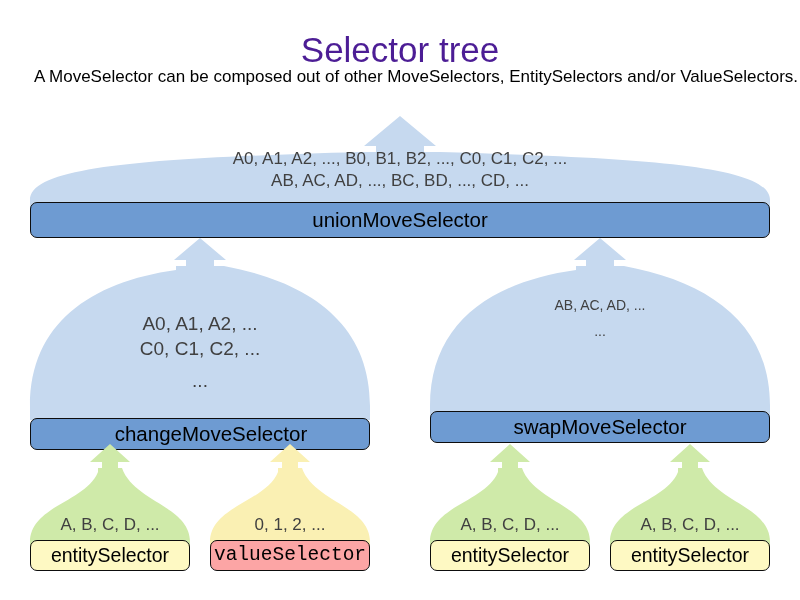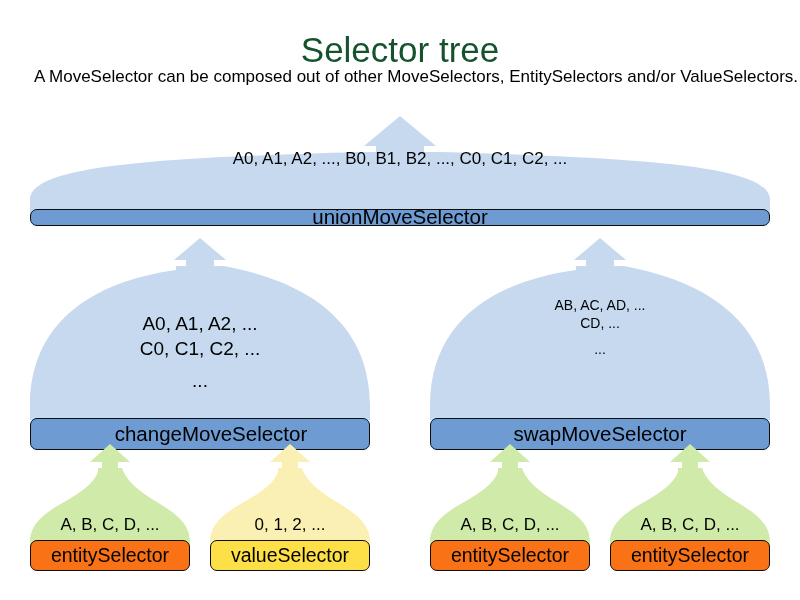--- a/index.html
+++ b/index.html
@@ -5,45 +5,45 @@
   html,body{margin:0;padding:0;}
   body{
     width:800px;height:600px;background:#ffffff;
     font-family:"Liberation Sans", sans-serif;
     overflow:hidden;
   }
   #diagram{position:relative;width:800px;height:600px;}
 
   .title{
     position:absolute;left:0;top:30px;width:800px;text-align:center;
-    font-size:35px;font-weight:400;color:#14532d;letter-spacing:0px;
+    font-size:35px;font-weight:400;color:#4c1d95;letter-spacing:0px;
   }
   .subtitle{
     position:absolute;left:16px;top:67px;width:800px;text-align:center;
     font-size:17px;font-weight:400;color:#000;
   }
 
   .node{position:absolute;}
   .node svg{position:absolute;left:0;top:0;overflow:visible;}
 
   .node-text{
     position:absolute;left:0;width:100%;
-    text-align:center;color:#000000;pointer-events:none;
+    text-align:center;color:#404040;pointer-events:none;
   }
   .node-text .tline{display:block;line-height:1.30;}
 
   .bar{
     position:absolute;box-sizing:border-box;
     border:1.6px solid #0d0d0d;border-radius:7px;
     display:flex;align-items:center;justify-content:center;
     color:#000;
   }
   .bar-blue{background:#6e9bd2;}
-  .bar-green{background:#f97316;}
-  .bar-yellow{background:#fde047;}
+  .bar-green{background:#fef9c3;}
+  .bar-yellow{background:#fca5a5;font-family:Liberation Mono, monospace;}
   .bar-label{font-size:20.5px;line-height:1;white-space:nowrap;}
   .bar-label.small{font-size:19.5px;}
 </style>
 </head>
 <body>
 
 <div id="diagram">
 
   <div class="title">Selector tree</div>
   <div class="subtitle">A MoveSelector can be composed out of other MoveSelectors, EntitySelectors and/or ValueSelectors.</div>
@@ -60,22 +60,23 @@
                L 370 20
                L 406 50
                L 394 50
                L 394 56
                L 410 56
                C 620 62, 740 70, 740 104
                L 740 120 Z" fill="#c6d9ef"></path>
     </svg>
     <div class="node-text" style="top:52px;font-size:17px;">
       <span class="tline">A0, A1, A2, ..., B0, B1, B2, ..., C0, C1, C2, ...</span>
-    </div>
-    <div class="bar bar-blue" style="left:0px;top:113px;width:740px;height:17px;">
+      <span class="tline">AB, AC, AD, ..., BC, BD, ..., CD, ...</span>
+    </div>
+    <div class="bar bar-blue" style="left:0px;top:106px;width:740px;height:36px;">
       <span class="bar-label">unionMoveSelector</span>
     </div>
   </div>
 
   <div class="node" style="left:30px;top:240px;width:340px;height:210px;">
     <svg width="340" height="210" viewBox="0 0 340 210">
       <path d="M 0 180
                L 0 166
                C 0 84, 60 42, 146 30
                L 146 26
@@ -112,24 +113,23 @@
                L 170 -2
                L 196 20
                L 184 20
                L 184 26
                L 194 26
                C 280 42, 340 84, 340 166
                L 340 180 Z" fill="#c6d9ef"></path>
     </svg>
     <div class="node-text" style="top:56px;font-size:14px;">
       <span class="tline">AB, AC, AD, ...</span>
-      <span class="tline">CD, ...</span>
       <span class="tline" style="margin-top:8px;">...</span>
     </div>
-    <div class="bar bar-blue" style="left:0px;top:178px;width:340px;height:32px;">
+    <div class="bar bar-blue" style="left:0px;top:171px;width:340px;height:32px;">
       <span class="bar-label">swapMoveSelector</span>
     </div>
   </div>
 
   <div class="node" style="left:30px;top:450px;width:160px;height:122px;">
     <svg width="160" height="122" viewBox="0 0 160 122">
       <path d="M 0 104
                L 0 92
                C 0 56, 56 52, 68 22
                L 68 18

